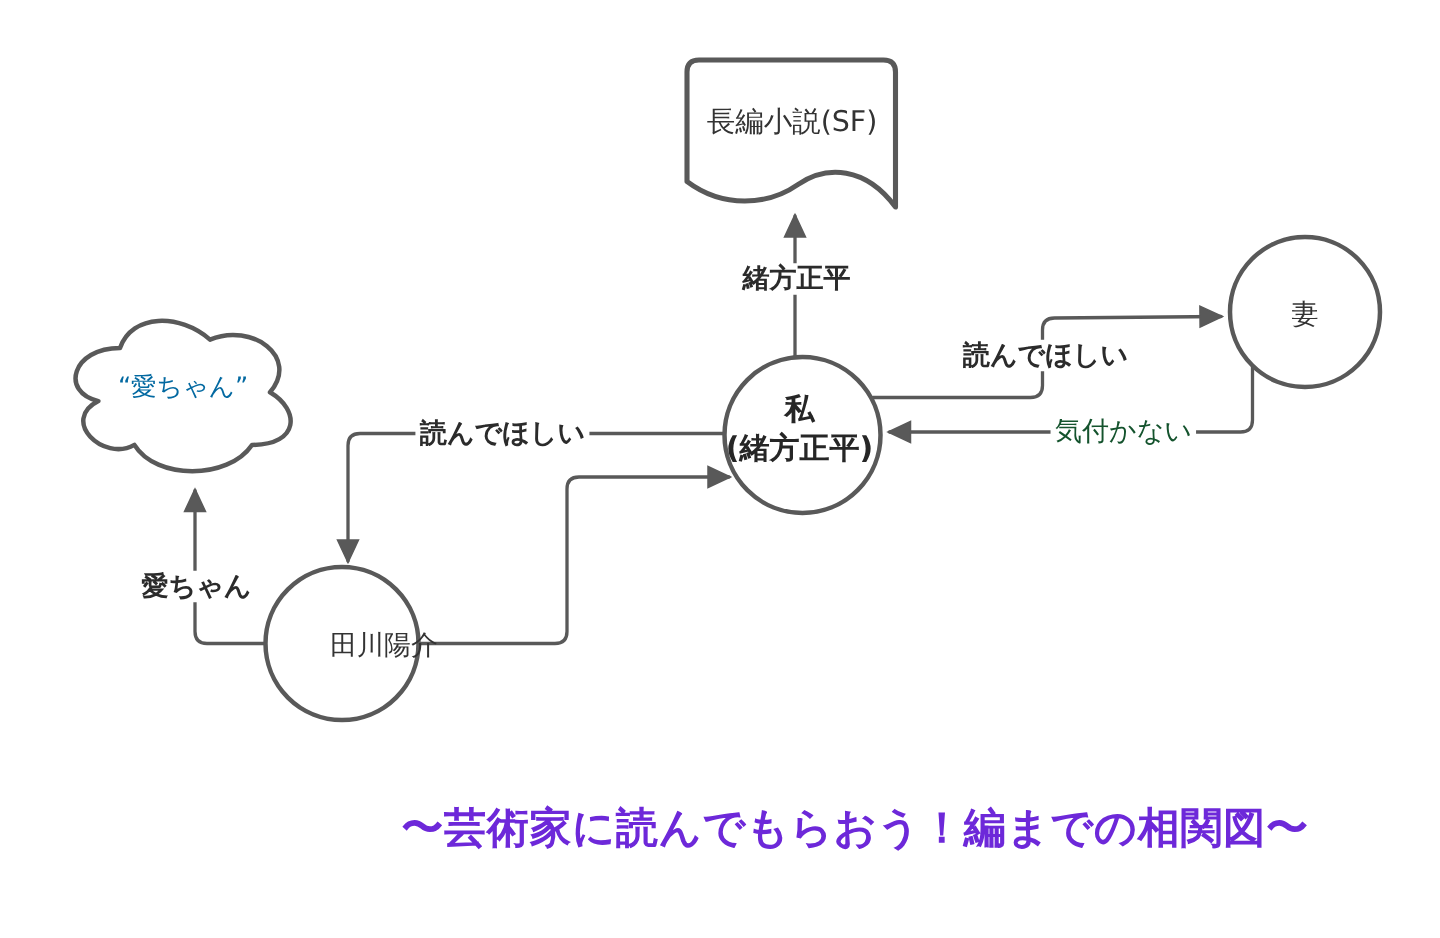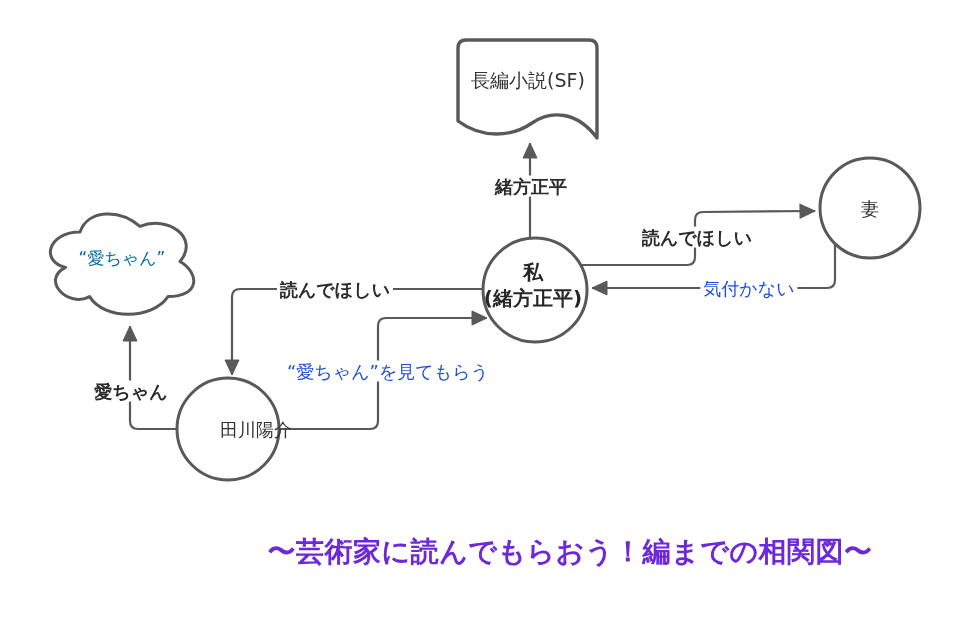--- a/index.html
+++ b/index.html
@@ -25,21 +25,21 @@
     transform: translate(-50%, -50%);
     white-space: nowrap;
     color: #333333;
     text-align: center;
   }
   .edge-lbl {
     background: #ffffff;
     padding: 0 3px;
     font-size: 18px;
     line-height: 21px;
-    color: #1d4ed8;
+    color: #14532d;
   }
   .bold { font-weight: bold; color: #2b2b2b; }
   .node-lbl { font-size: 18px; }
   .novel-lbl { font-size: 19px; }
   .cloud-lbl { font-size: 17px; color: #0369a1; }
   .me-lbl {
     font-size: 20px;
     font-weight: bold;
     line-height: 26px;
     white-space: pre-line;
@@ -100,18 +100,17 @@
   <div class="lbl me-lbl" style="left:533px; top:285px;">私
 (緒方正平)</div>
   <div class="lbl node-lbl" style="left:870px; top:209px;">妻</div>
   <div class="lbl node-lbl" style="left:228px; top:430px;margin-left:28px;">田川陽介</div>
   <div class="lbl cloud-lbl" style="left:122px; top:258px;">“愛ちゃん”</div>
 
   <div class="lbl edge-lbl bold" style="left:531px; top:186px;">緒方正平</div>
   <div class="lbl edge-lbl bold" style="left:697px; top:237px;">読んでほしい</div>
   <div class="lbl edge-lbl" style="left:749px; top:288px;">気付かない</div>
   <div class="lbl edge-lbl bold" style="left:335px; top:289px;">読んでほしい</div>
-  <div class="lbl edge-lbl" style="left:388px; top:371px;">“愛ちゃん”を見てもらう</div>
   <div class="lbl edge-lbl bold" style="left:131px; top:391px;">愛ちゃん</div>
 
   <div class="diagram-title">〜芸術家に読んでもらおう！編までの相関図〜</div>
 
 </div>
 
 </body></html>

